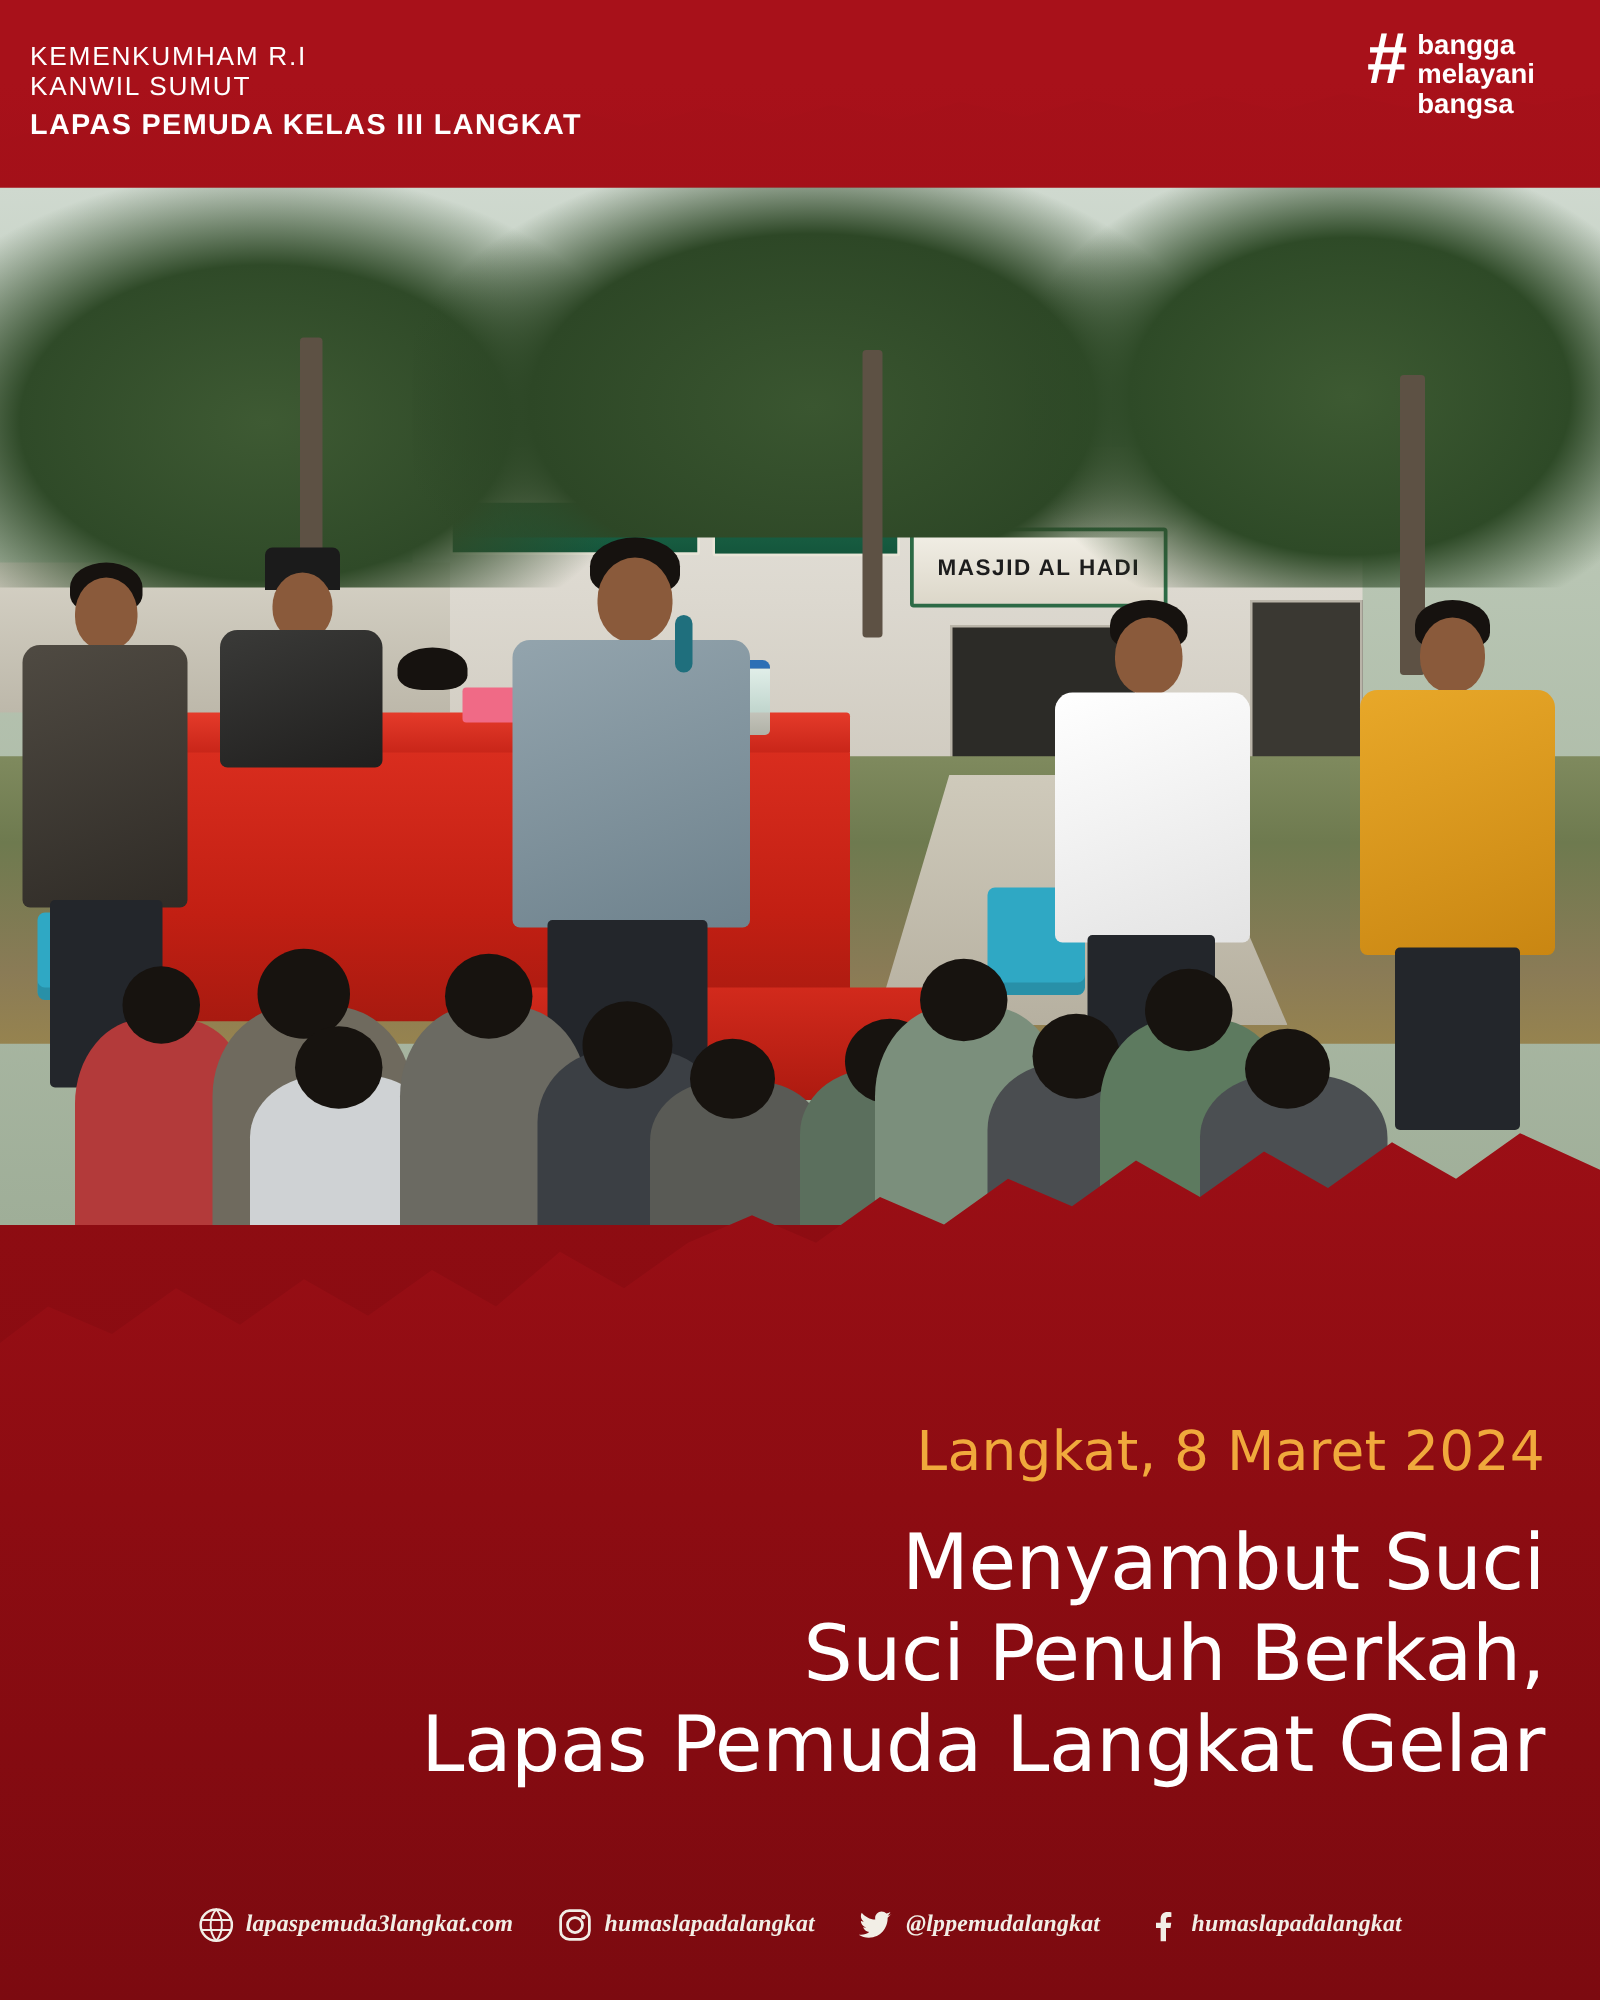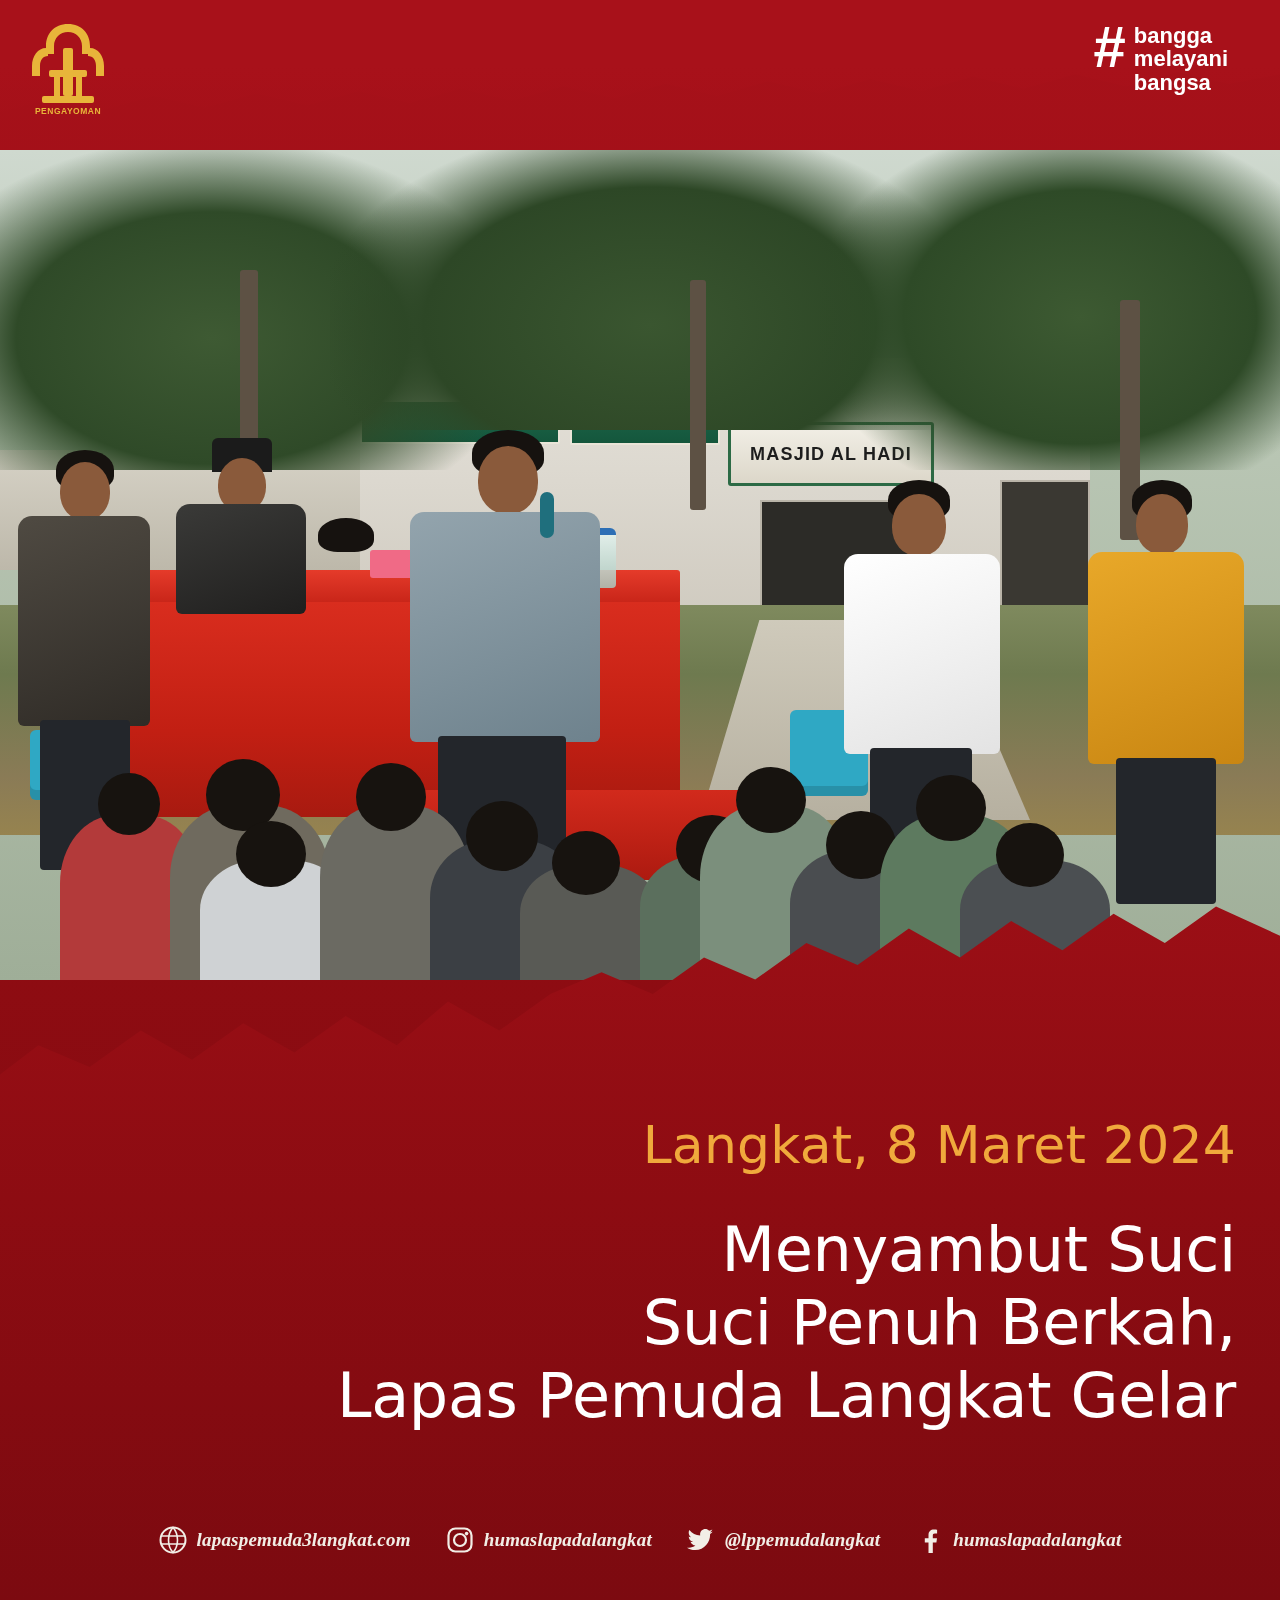--- a/index.html
+++ b/index.html
@@ -185,23 +185,23 @@
     );
     z-index: 22;
   }
 
   
   .textblock {
     position:absolute; right: 44px; bottom: 168px; width: 1000px;
     text-align: right; z-index: 30;
   }
   .date {
-    color: #f0a93c; font-size: 52px; font-weight: 400; letter-spacing: .2px;
+    color: #f0a93c; font-size: 44px; font-weight: 400; letter-spacing: .2px;
     font-family: "DejaVu Sans", sans-serif;
-    margin-bottom: 38px;
+    margin-bottom: 26px;
   }
   .headline {
     color: #ffffff; font-size: 62px; line-height: 1.18; font-weight: 400;
     font-family: "DejaVu Sans", sans-serif;
     letter-spacing: -0.3px;
   }
   .headline .ln { display:block; white-space: nowrap; }
 
   
   .footer {
@@ -218,34 +218,24 @@
   .ficon svg { display:block; }
 </style>
 </head>
 <body>
 
 <div class="poster">
 
   <div class="header">
 
     <div class="brand">
-      <div class="logo-pengayoman">
-        <svg width="88" height="100" viewBox="0 0 88 100">
-          <g fill="#e8b53a">
-            <path d="M44 6 C30 6 22 16 22 28 L22 36 L30 36 L30 28 C30 20 36 14 44 14 C52 14 58 20 58 28 L58 36 L66 36 L66 28 C66 16 58 6 44 6 Z"></path>
-            <path d="M22 30 C14 30 8 38 8 48 L8 58 L16 58 L16 48 C16 42 19 38 24 38 L24 30 Z"></path>
-            <path d="M66 30 C74 30 80 38 80 48 L80 58 L72 58 L72 48 C72 42 69 38 64 38 L64 30 Z"></path>
-            <rect x="39" y="30" width="10" height="48" rx="2"></rect>
-            <rect x="25" y="52" width="38" height="7" rx="2"></rect>
-            <rect x="18" y="78" width="52" height="7" rx="2"></rect>
-            <path d="M30 59 L30 78 L36 78 L36 59 Z"></path>
-            <path d="M52 59 L52 78 L58 78 L58 59 Z"></path>
-          </g>
-          <text x="44" y="96" text-anchor="middle" fill="#e8b53a" font-family="Liberation Sans, sans-serif" font-size="8.5" font-weight="bold" letter-spacing="0.5">PENGAYOMAN</text>
-        </svg>
+      <div class="brand-text">
+        <div class="l1">KEMENKUMHAM R.I</div>
+        <div class="l2">KANWIL SUMUT</div>
+        <div class="l3">LAPAS PEMUDA KELAS III LANGKAT</div>
       </div>
     </div>
 
 
     <div class="bangga">
       <div class="hash">#</div>
       <div class="words">
         <div>bangga</div>
         <div>melayani</div>
         <div>bangsa</div>

